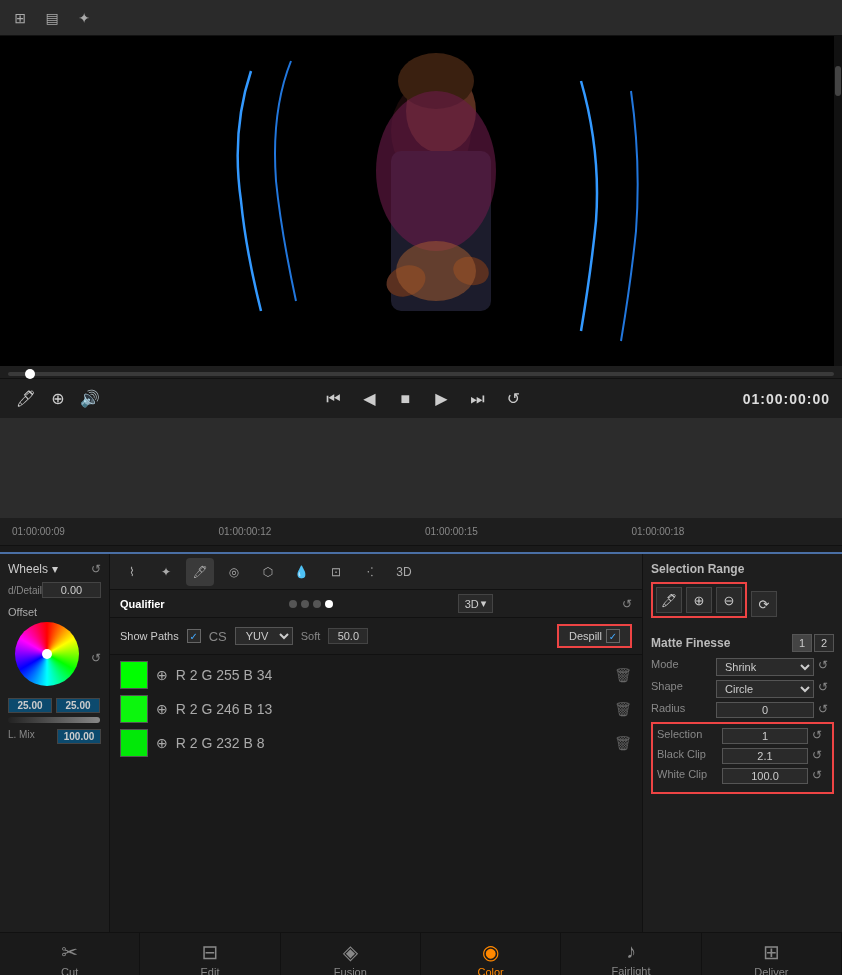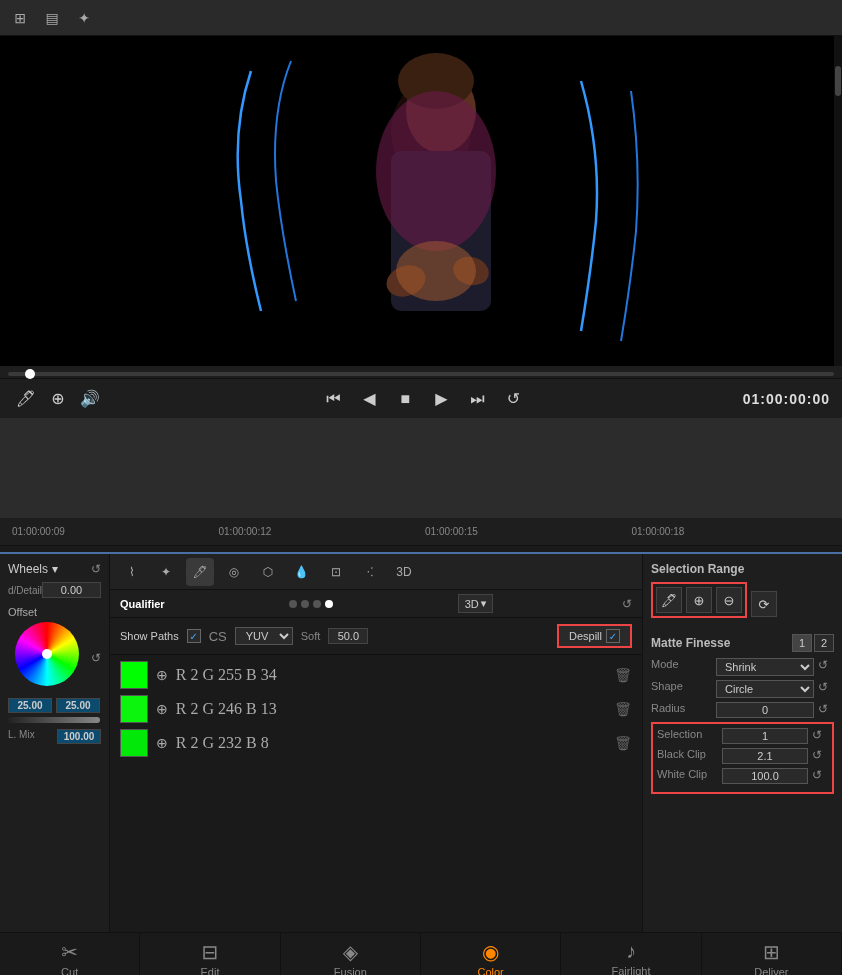--- a/index.html
+++ b/index.html
@@ -260,21 +260,21 @@
     }
     .swatch-box {
       width: 28px; height: 28px;
       background: #0f0;
       border: 1px solid #555;
       cursor: pointer;
     }
     .swatch-add {
       color: #aaa; font-size: 14px; cursor: pointer;
     }
-    .swatch-info { color: #aaa; font-size: 16px; flex: 1; font-family: Liberation Serif, serif; }
+    .swatch-info { color: #aaa; font-size: 14px; flex: 1; }
     .swatch-del { color: #666; cursor: pointer; margin-left: auto; font-size: 14px; }
 
     
     .right-panel {
       width: 200px;
       background: #1e1e1e;
       border-left: 1px solid #111;
       display: flex;
       flex-direction: column;
       padding: 8px;

